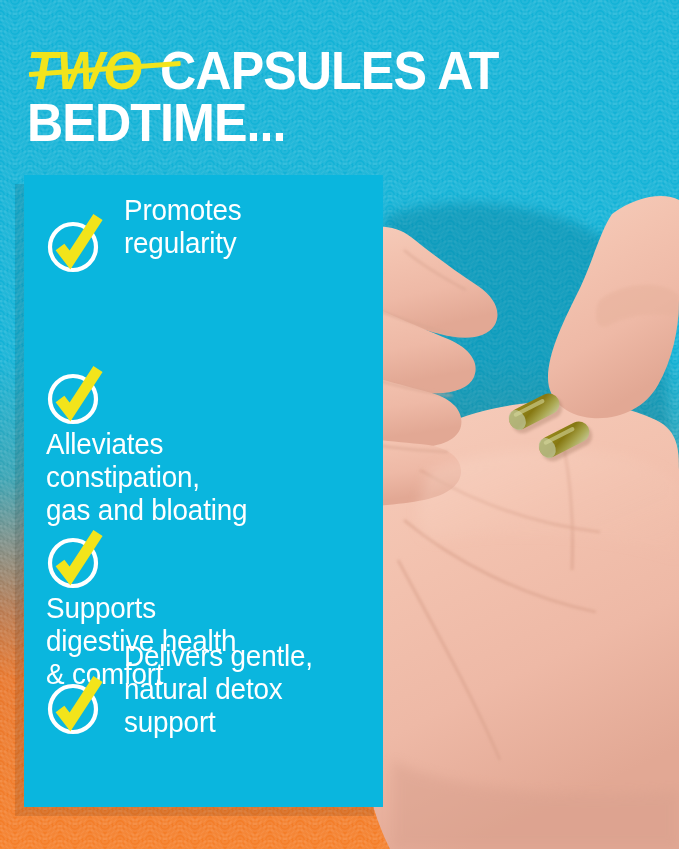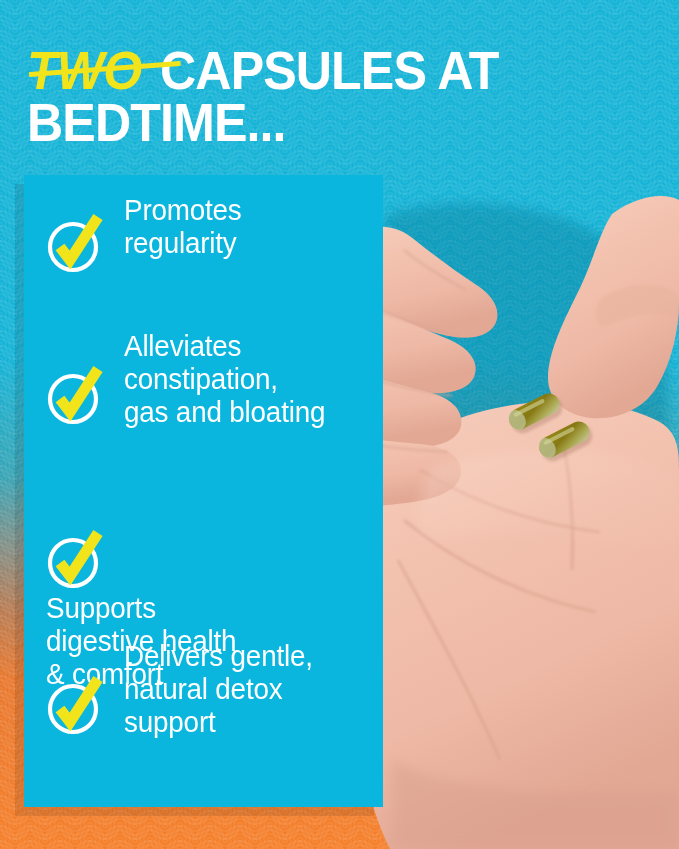--- a/index.html
+++ b/index.html
@@ -74,21 +74,21 @@
     padding:0;
   }
   .bullet{
     position:absolute;
     display:flex;
     align-items:flex-start;
     left:22px;
     width:358px;
   }
   .bullet-0{top:17px;}
-  .bullet-1{top:153px;}
+  .bullet-1{top:153px;flex-direction:column;}
   .bullet-2{top:317px;flex-direction:column;}
   .bullet-3{top:463px;}
 
   .check{
     position:relative;
     flex:0 0 auto;
     width:58px;height:58px;
     margin-right:20px;
   }
   .check svg{display:block;width:58px;height:58px;overflow:visible;}

